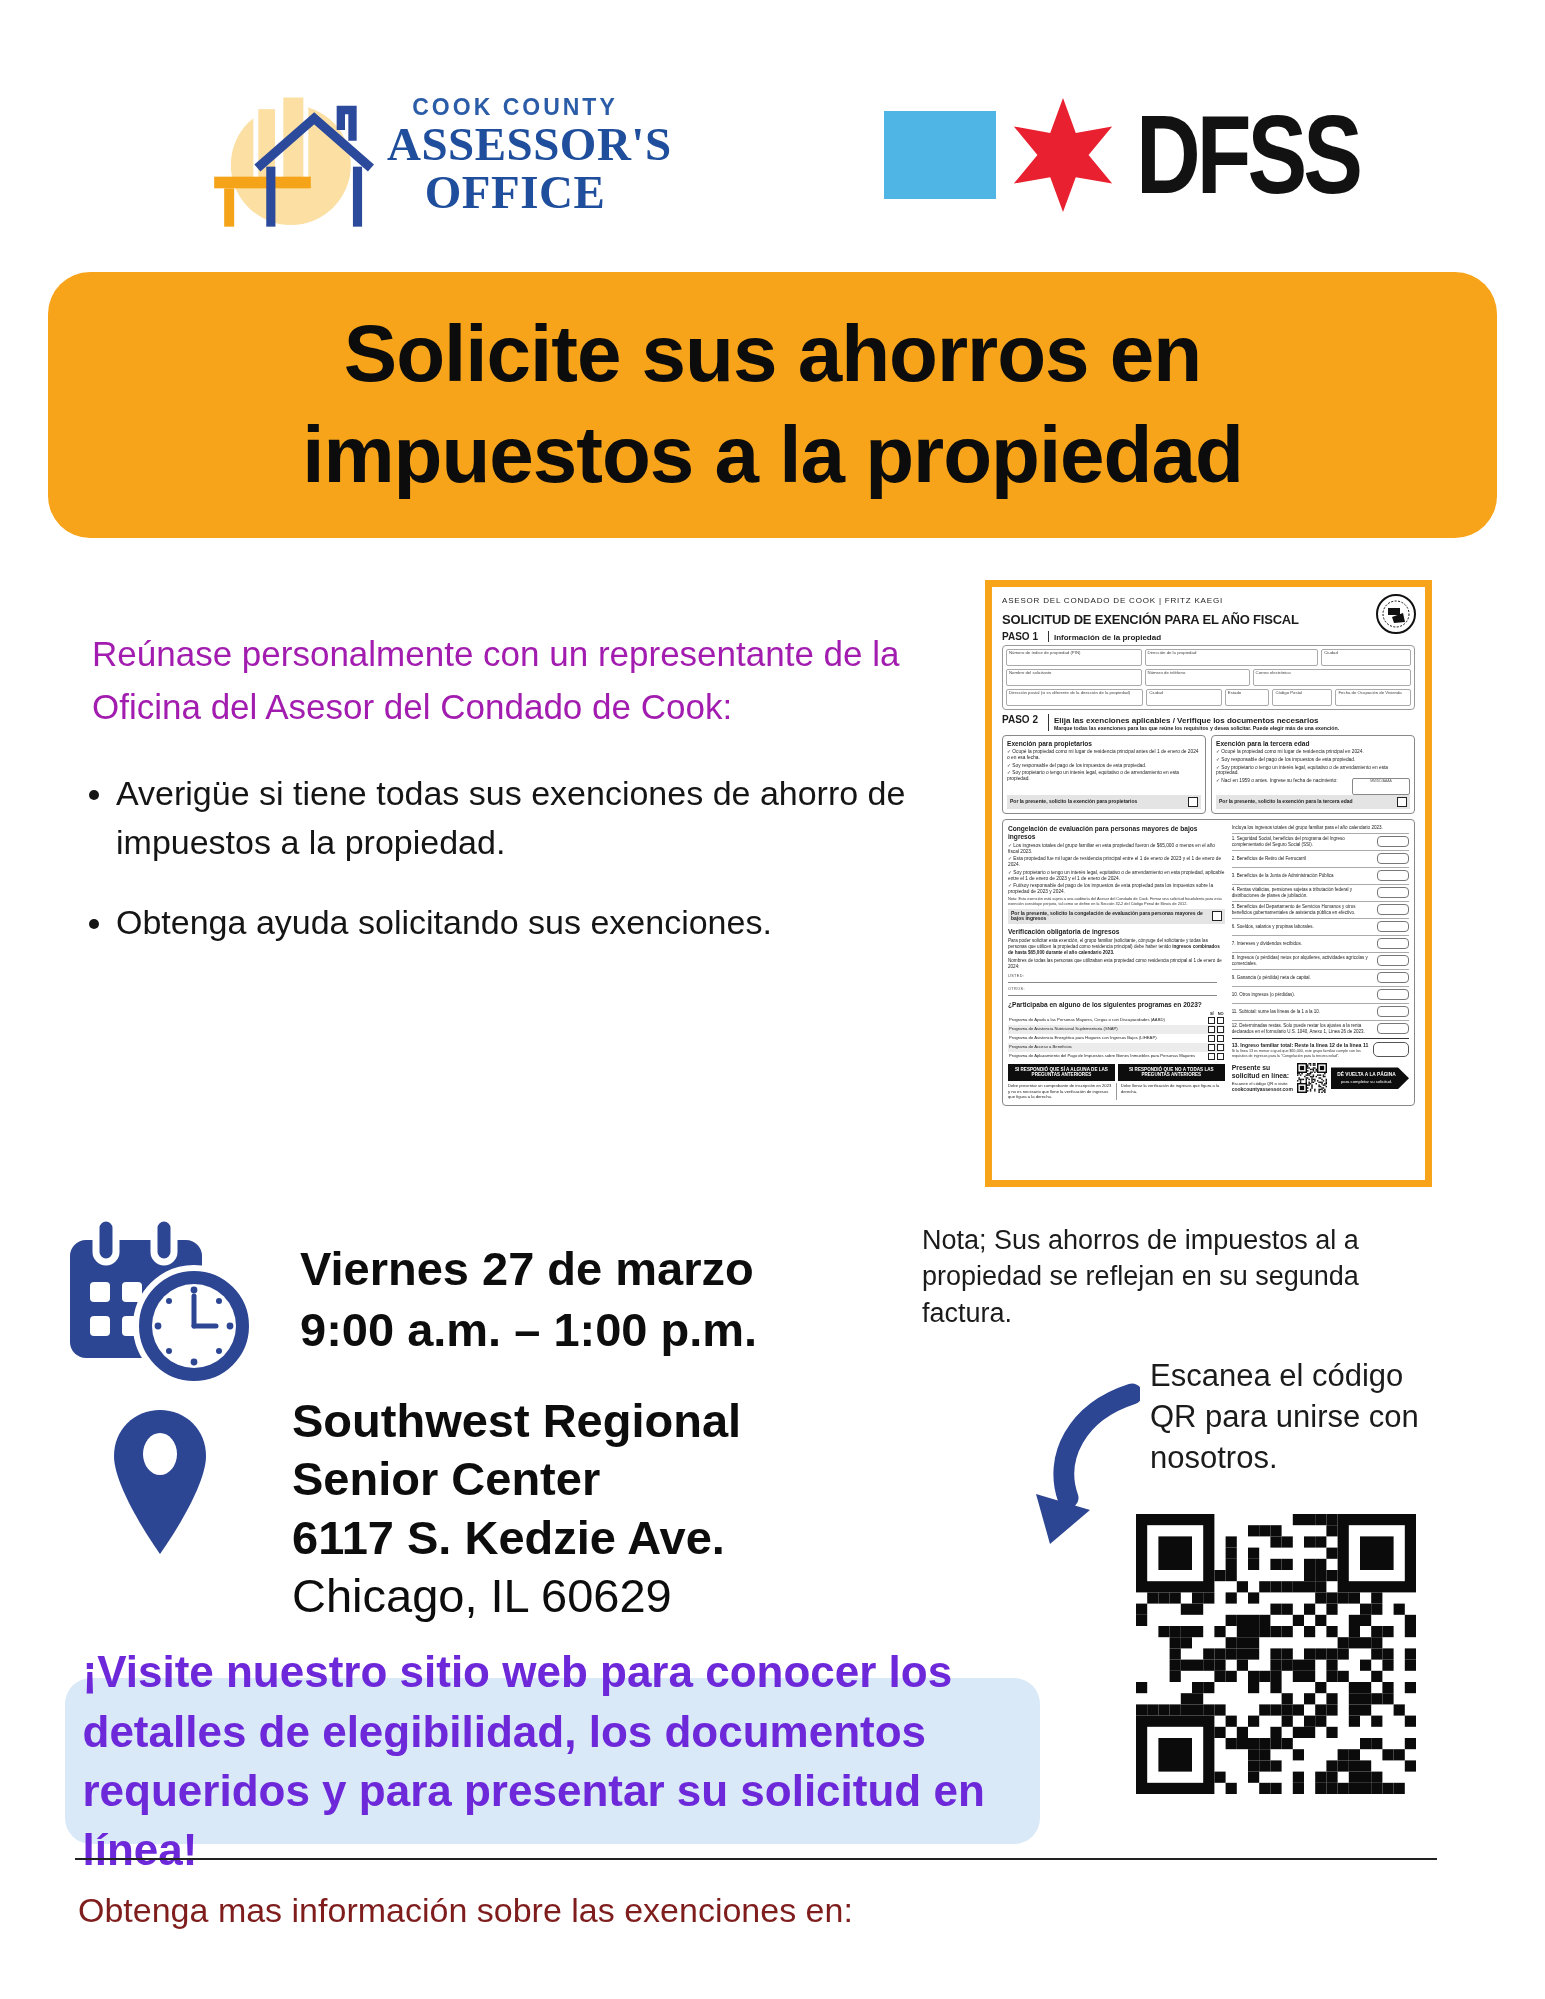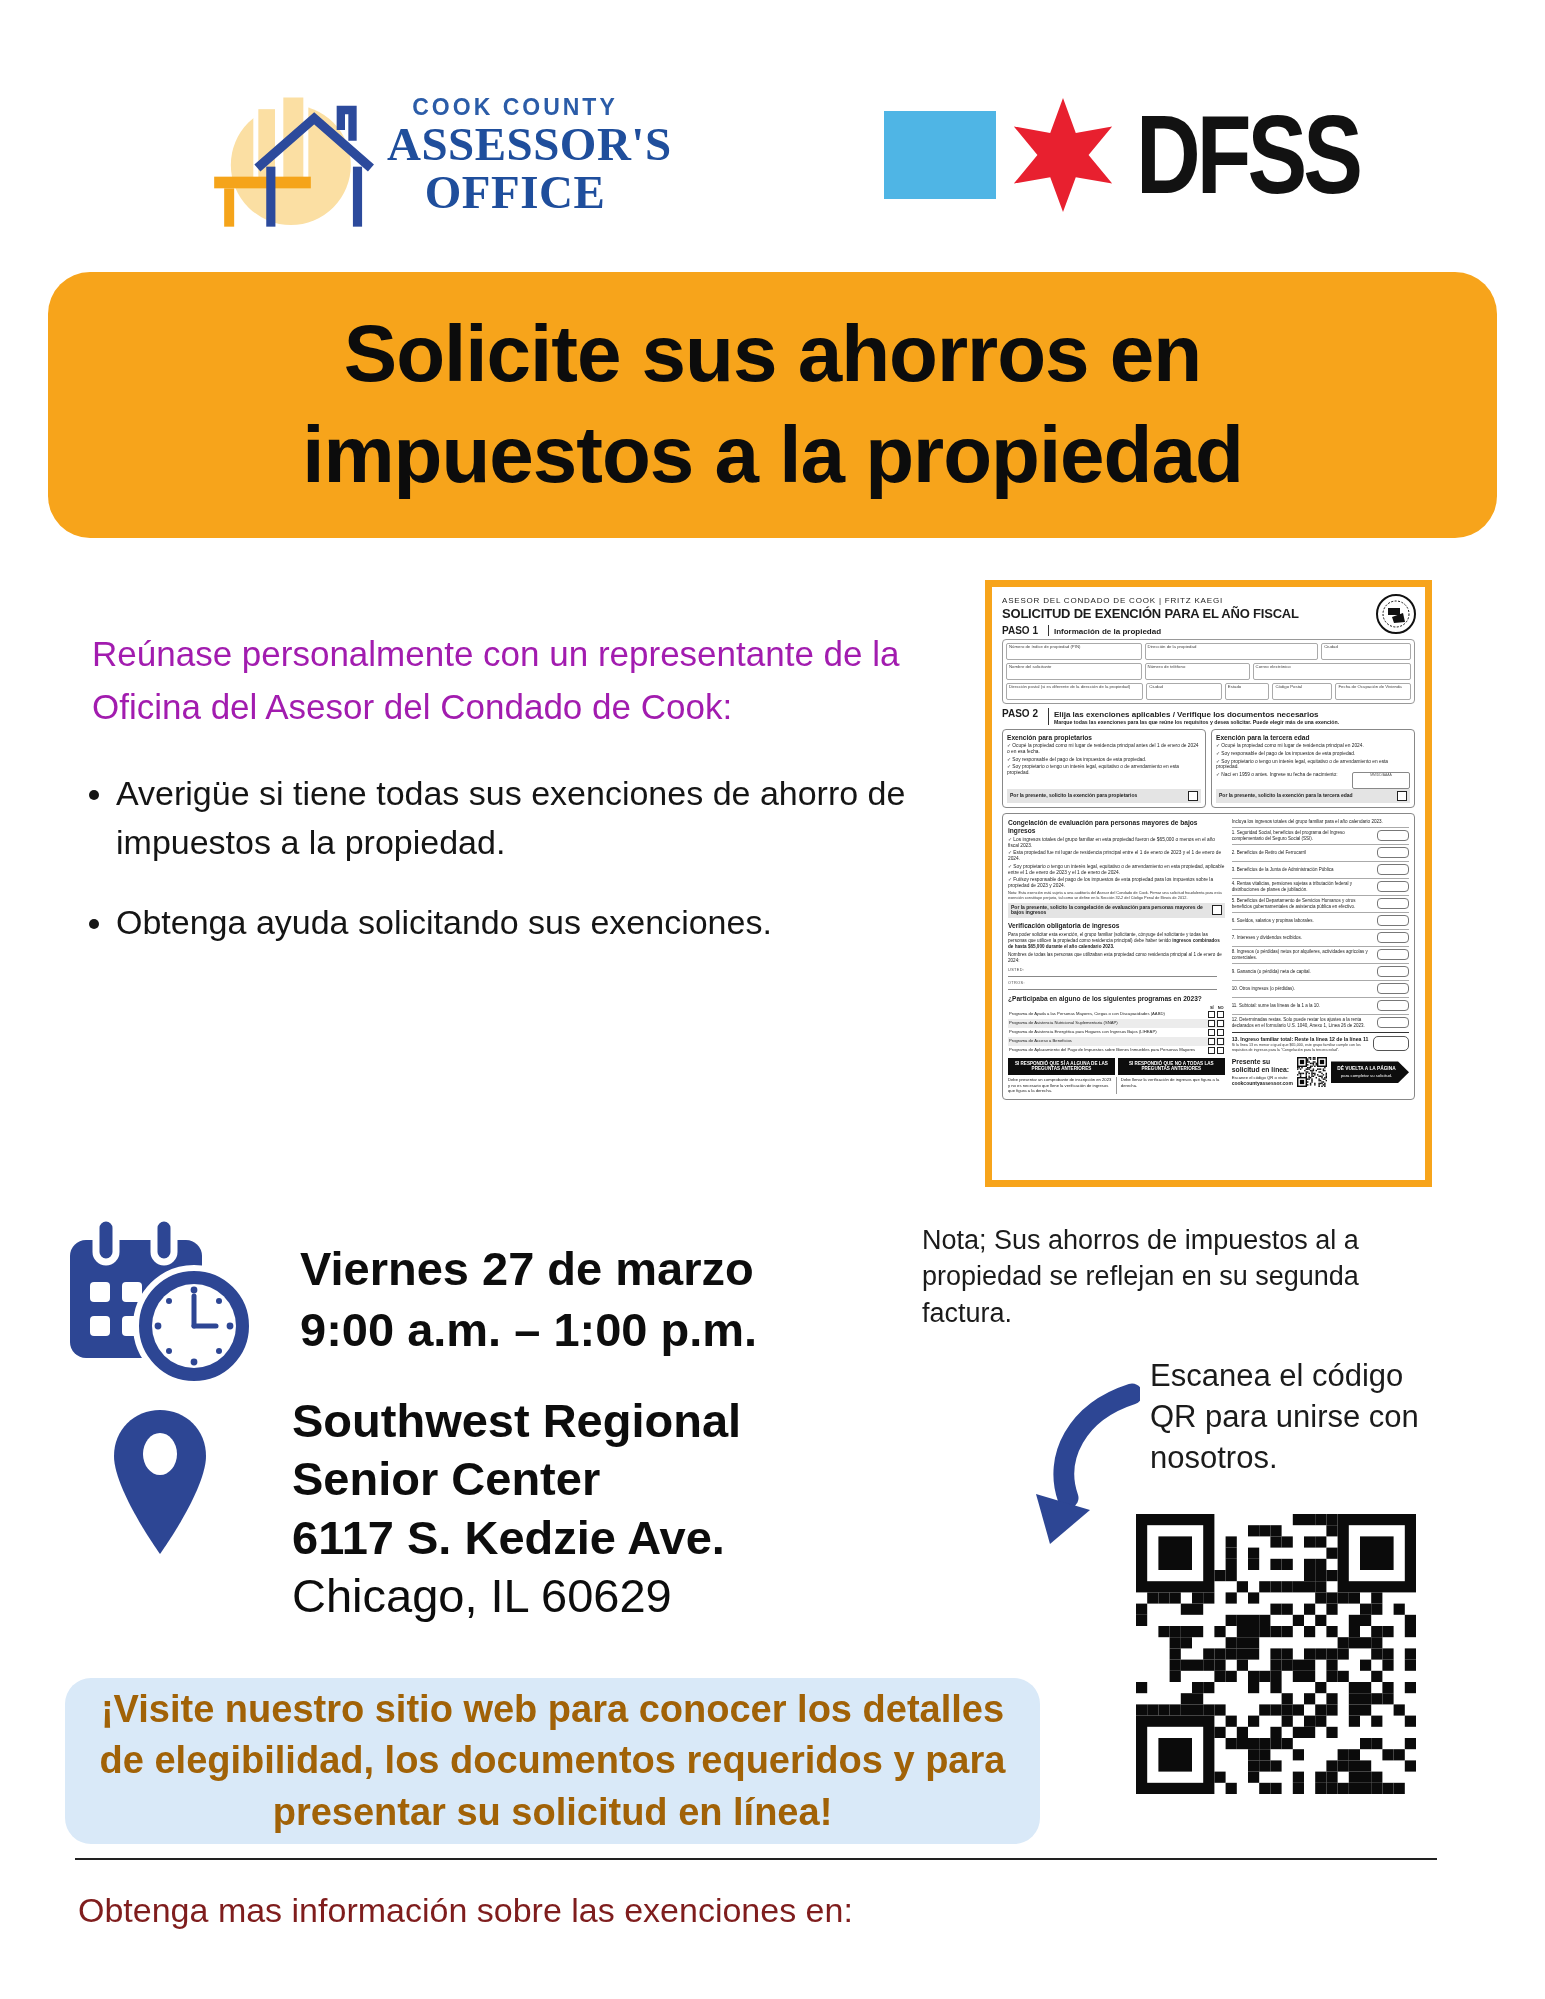--- a/index.html
+++ b/index.html
@@ -27,21 +27,21 @@
   
   #intro{left:78px;top:628px;width:880px;}
   #intro p{margin:0 0 36px 14px;font-size:35px;line-height:1.5;color:#a21caf;}
   #intro ul{margin:4px;padding-left:34px;}
   #intro li{font-size:34px;line-height:1.45;margin-bottom:30px;color:#151515;}
 
   
   #form{left:985px;top:580px;width:447px;height:607px;border:7px solid #f7a41b;background:#fff;
         box-sizing:border-box;padding:9px 10px;color:#1c1c1c;overflow:hidden;}
   #form .agency{font-size:8px;letter-spacing:.8px;}
-  #form .ftitle{font-size:13px;font-weight:800;letter-spacing:-.2px;margin-top:1px;}
+  #form .ftitle{font-size:13px;font-weight:800;letter-spacing:-.2px;margin-top:7px;}
   .seal{position:absolute;right:8px;top:6px;}
   .paso{display:flex;align-items:baseline;margin-top:4px;}
   .paso .plabel{font-weight:800;font-size:10px;margin-right:5px;}
   .paso .pdiv{width:1px;align-self:stretch;background:#333;margin:0 5px;}
   .paso .ptitle{font-weight:800;font-size:8px;}
   .paso .psub{font-weight:700;font-size:5.2px;}
   #paso1-fields{border:1px solid #999;border-radius:4px;padding:3px;margin-top:3px;}
   .frow{display:flex;gap:3px;margin-bottom:3px;}
   .frow:last-child{margin-bottom:0;}
   .fbox{border:1px solid #aaa;border-radius:2px;height:17px;font-size:4.3px;color:#444;
@@ -98,21 +98,21 @@
 
   
   #note{left:922px;top:1222px;width:530px;font-size:27px;line-height:1.35;color:#1b1b1b;}
   #cal-icon{left:66px;top:1214px;}
   #datetime{left:300px;top:1238px;font-size:47px;font-weight:800;line-height:1.3;color:#0d0d0d;}
   #pin-icon{left:112px;top:1408px;}
   #venue{left:292px;top:1392px;font-size:47px;line-height:1.24;color:#0d0d0d;}
   #venue .b{font-weight:800;}
   #cta{left:65px;top:1678px;width:975px;height:166px;background:#d9e9f8;border-radius:26px;
        display:flex;align-items:center;justify-content:center;}
-  #cta div{font-size:38px;font-weight:800;text-align:center;line-height:1.35;width:940px;color:#a16207;}
+  #cta div{font-size:44px;font-weight:800;text-align:left;line-height:1.35;width:940px;color:#6d28d9;}
 
   
   #qr-caption{left:1150px;top:1356px;width:300px;font-size:31px;line-height:1.32;color:#1b1b1b;}
   #arrow-icon{left:1028px;top:1382px;}
   #qr-big{left:1136px;top:1514px;}
 
   
   #rule{left:75px;top:1858px;width:1362px;height:2px;background:#222;}
   #footer{left:78px;top:1886px;font-size:34px;line-height:1.45;color:#7f1d1d;}
   #footer .b{font-weight:800;}

